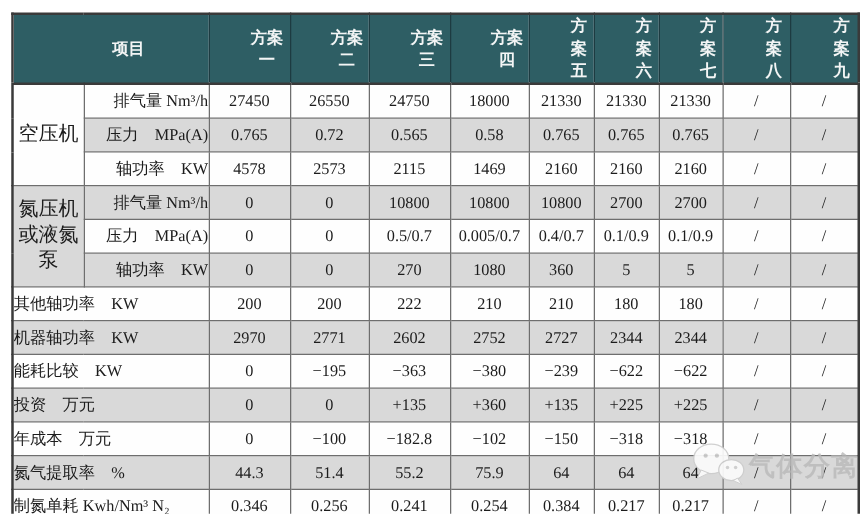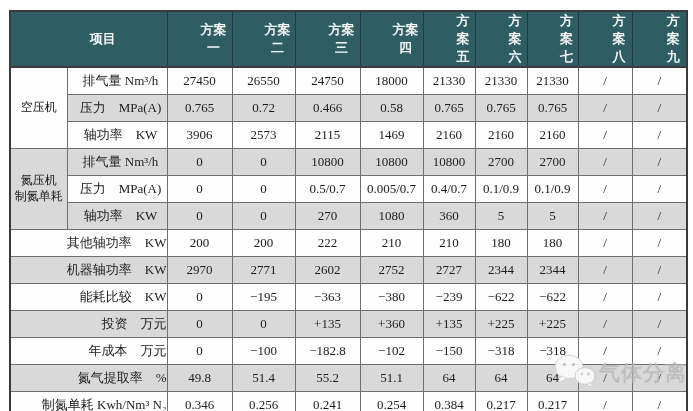--- a/index.html
+++ b/index.html
@@ -22,23 +22,23 @@
   thead th {
     background:var(--header-bg,#2e5e64);
     color:#f3f5f5;
     font-family:"Liberation Sans","DejaVu Sans",sans-serif;
     font-weight:bold; height:30px;
     border:1px solid #1d3b41; border-bottom:2px solid #3a3a3a;padding-left:28px;
   }
   tbody th, tbody td { height:26px; }
   tbody tr:nth-child(odd) th, tbody tr:nth-child(odd) td { background:#fefefe; }
   tbody tr:nth-child(even) th, tbody tr:nth-child(even) td { background:var(--row-alt-bg,#d9d9d9); }
-  th.group { font-size:12px; line-height:1.3; white-space:pre-line; }
-  th.item-left { text-align:center; padding-left:7px; }
-  th.item-center { text-align:right; }
+  th.group { font-size:16px; line-height:1.3; white-space:pre-line; }
+  th.item-left { text-align:right; padding-left:7px; }
+  th.item-center { text-align:left; }
   .watermark {
     position:absolute; left:552px; top:348px; width:142px; height:50px;
     display:flex; align-items:center; gap:1px;
     z-index:5; pointer-events:none;
   }
   .wm-text {
     font-family:"Liberation Sans","DejaVu Sans",sans-serif;
     font-size:21px; font-weight:bold; letter-spacing:1px;
     color:rgba(186,186,186,0.82);
   }
@@ -86,43 +86,43 @@
         <td>21330</td>
         <td>21330</td>
         <td>21330</td>
         <td>/</td>
         <td>/</td>
       </tr>
       <tr>
         <th class="item-left">压力　MPa(A)</th>
         <td>0.765</td>
         <td>0.72</td>
-        <td>0.466</td>
+        <td>0.565</td>
         <td>0.58</td>
         <td>0.765</td>
         <td>0.765</td>
         <td>0.765</td>
         <td>/</td>
         <td>/</td>
       </tr>
       <tr>
         <th class="item-left">轴功率　KW</th>
-        <td>3906</td>
+        <td>4578</td>
         <td>2573</td>
         <td>2115</td>
         <td>1469</td>
         <td>2160</td>
         <td>2160</td>
         <td>2160</td>
         <td>/</td>
         <td>/</td>
       </tr>
       <tr>
         <th class="group" rowspan="3">氮压机
-制氮单耗</th>
+或液氮泵</th>
         <th class="item-left">排气量 Nm³/h</th>
         <td>0</td>
         <td>0</td>
         <td>10800</td>
         <td>10800</td>
         <td>10800</td>
         <td>2700</td>
         <td>2700</td>
         <td>/</td>
         <td>/</td>
@@ -206,24 +206,24 @@
         <td>−182.8</td>
         <td>−102</td>
         <td>−150</td>
         <td>−318</td>
         <td>−318</td>
         <td>/</td>
         <td>/</td>
       </tr>
       <tr>
         <th class="item-center" colspan="2">氮气提取率　%</th>
-        <td>49.8</td>
+        <td>44.3</td>
         <td>51.4</td>
         <td>55.2</td>
-        <td>51.1</td>
+        <td>75.9</td>
         <td>64</td>
         <td>64</td>
         <td>64</td>
         <td>/</td>
         <td>/</td>
       </tr>
       <tr>
         <th class="item-center" colspan="2">制氮单耗 Kwh/Nm³ N₂</th>
         <td>0.346</td>
         <td>0.256</td>

